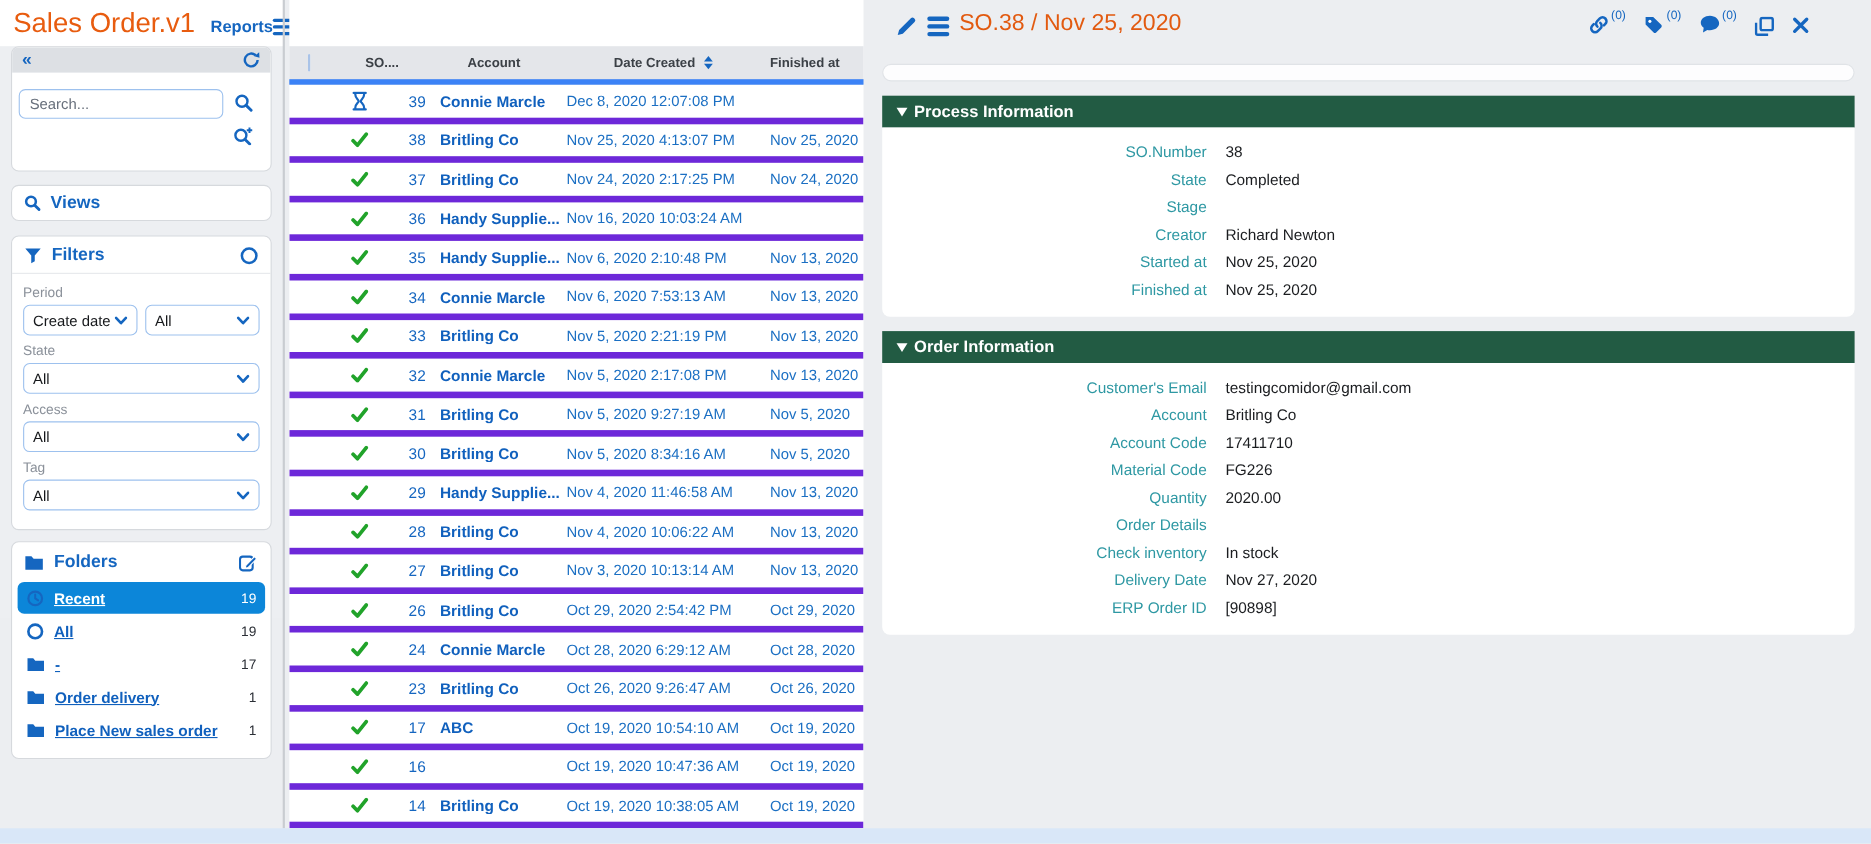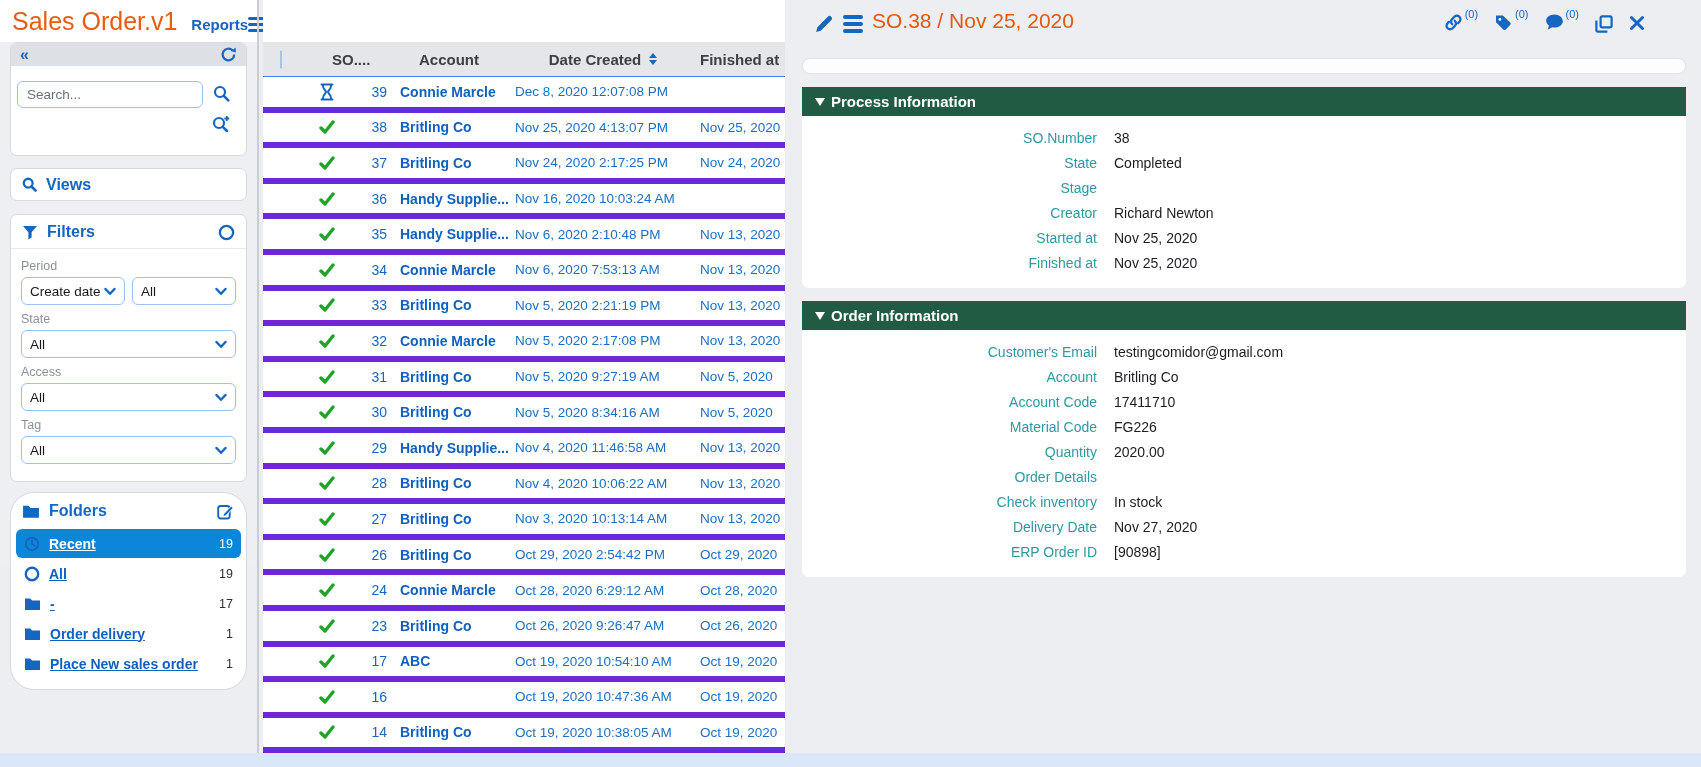--- a/index.html
+++ b/index.html
@@ -30,36 +30,36 @@
 
   .card-filters { top:214px; height:268px; }
   .filters-header { display:flex; align-items:center; gap:9px; padding:8px 11px 7px; border-bottom:1px solid #e6e8eb; }
   .clear-circle { margin-left:auto; }
   #filter-fields { padding:3px 10px 0; }
   .filter-label { color:#8b919a; font-size:12.5px; margin:7px 0 4px; }
   .filter-selects { display:flex; gap:7px; }
   .select { flex:1; height:28px; border:1.5px solid #9dc1ee; border-radius:6px; display:flex; align-items:center; padding:0 8px; background:#fff; cursor:pointer; min-width:0; }
   .select-value { font-size:13.5px; color:#16181b; flex:1; white-space:nowrap; overflow:hidden; }
 
-  .card-folders { top:492px; height:198px; padding-bottom:5px;border-radius:24px; }
+  .card-folders { top:492px; height:198px; padding-bottom:5px; }
   .folders-header { display:flex; align-items:center; gap:9px; padding:9px 11px 8px; }
   .edit-icon { margin-left:auto; cursor:pointer; }
   .folder-item { display:flex; align-items:center; height:29px; padding:0 8px; margin:1px 5px; border-radius:6px; gap:9px; cursor:pointer; }
   .fi-label { color:#1060bd; font-weight:bold; font-size:14px; white-space:nowrap; overflow:hidden;text-decoration:underline; }
   .fi-count { margin-left:auto; color:#2b2f36; font-size:12.5px; font-weight:normal; }
   .folder-item.selected { background:#0c86d9; }
   .folder-item.selected .fi-label, .folder-item.selected .fi-count { color:#fff; }
   .folder-item.selected svg { color:#fff; }
   .folder-item svg { color:#1566c0; flex-shrink:0; }
 
   .v-divider { position:absolute; left:257px; top:0; width:2px; height:753px; background:#c9ccd1; }
 
   
   .table-panel { position:absolute; left:263px; top:0; width:522px; height:753px; background:#fff; }
-  .thead { position:absolute; top:42px; left:0; right:0; height:35px; background:#e4e6ea; border-bottom:1px solid #3b82f6; display:flex; align-items:center; font-size:15px; font-weight:bold; color:#3b4046; }
+  .thead { position:absolute; top:42px; left:0; right:0; height:35px; background:#e4e6ea; border-bottom:5px solid #3b82f6; display:flex; align-items:center; font-size:12px; font-weight:bold; color:#3b4046; }
   .checkbox { width:17px; height:17px; background:#fff; border:1.5px solid #a9c3e8; border-radius:4px; margin-left:17px; cursor:pointer; }
   .h-check { width:46px; }
   .h-so { width:78px; padding-left:23px; }
   .h-account { width:124px; text-align:center; }
   .h-created { width:184px; display:flex; align-items:center; justify-content:center; gap:8px; }
   .h-finished { flex:1; padding-left:5px; }
   .sort { display:flex; flex-direction:column; gap:2px; cursor:pointer; }
   .sort i { display:block; width:0; height:0; border-left:4.5px solid transparent; border-right:4.5px solid transparent; }
   .sort .up { border-bottom:5px solid #1566c0; }
   .sort .down { border-top:5px solid #1566c0; }

